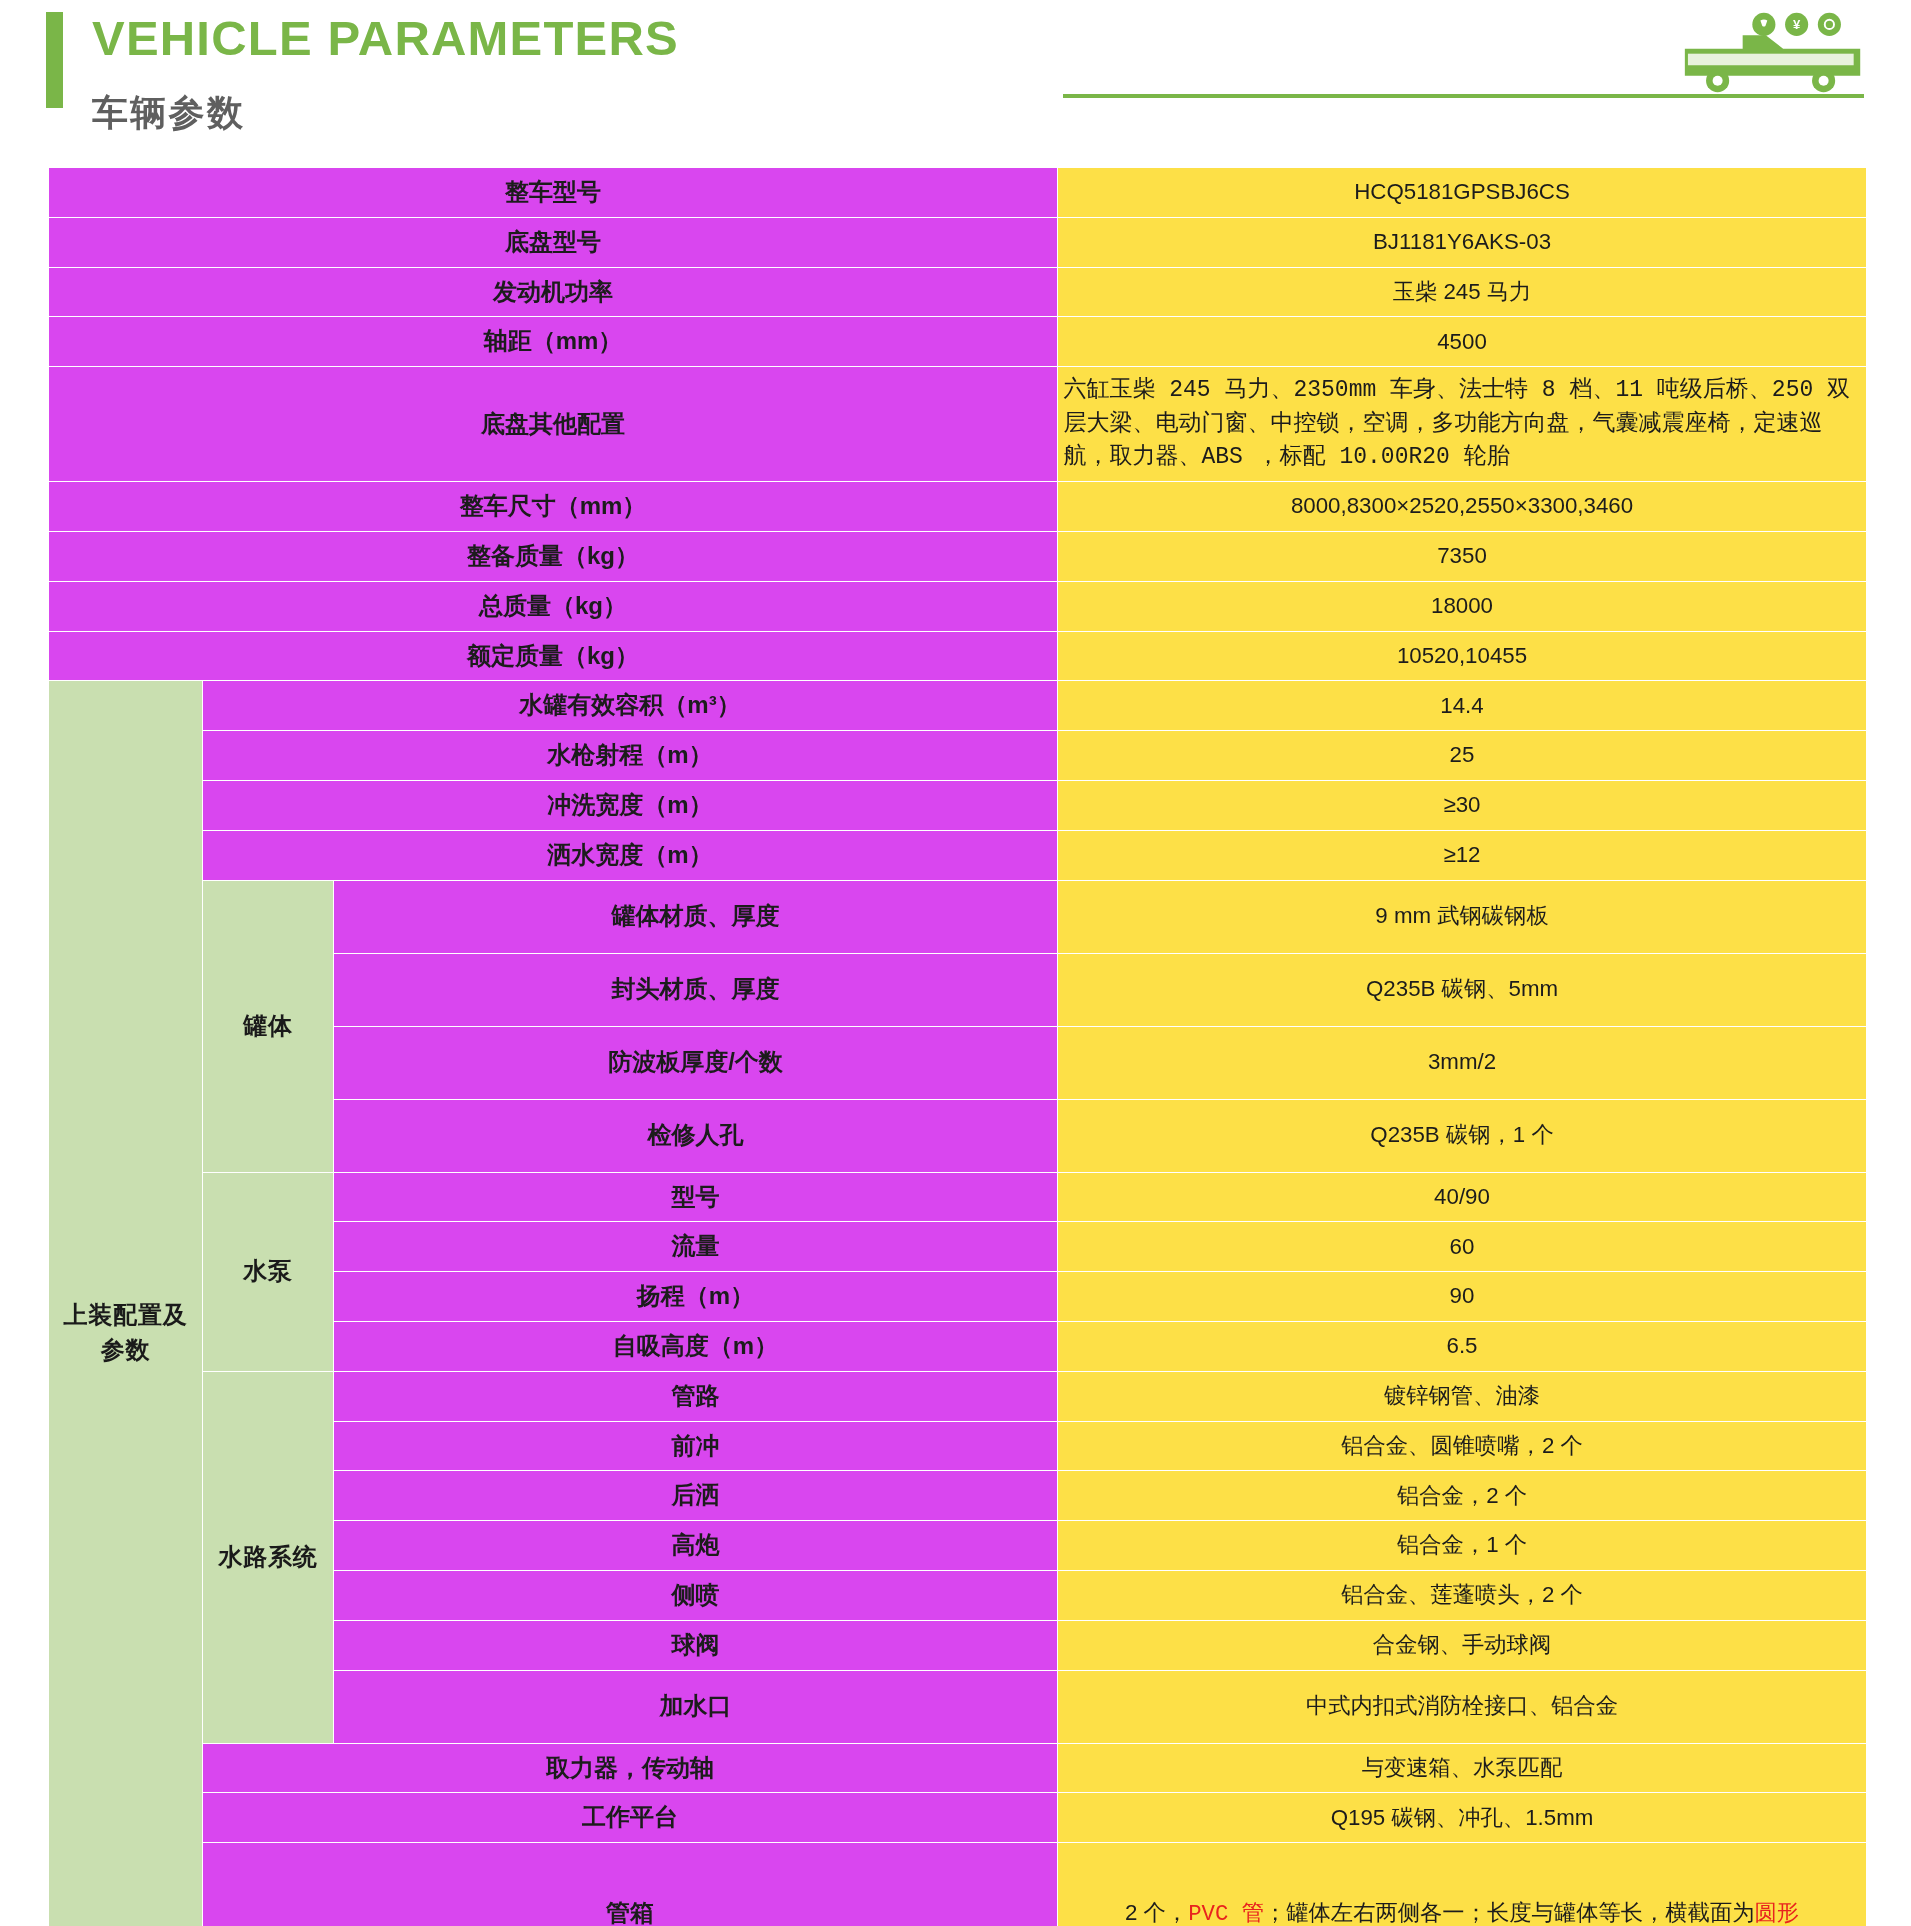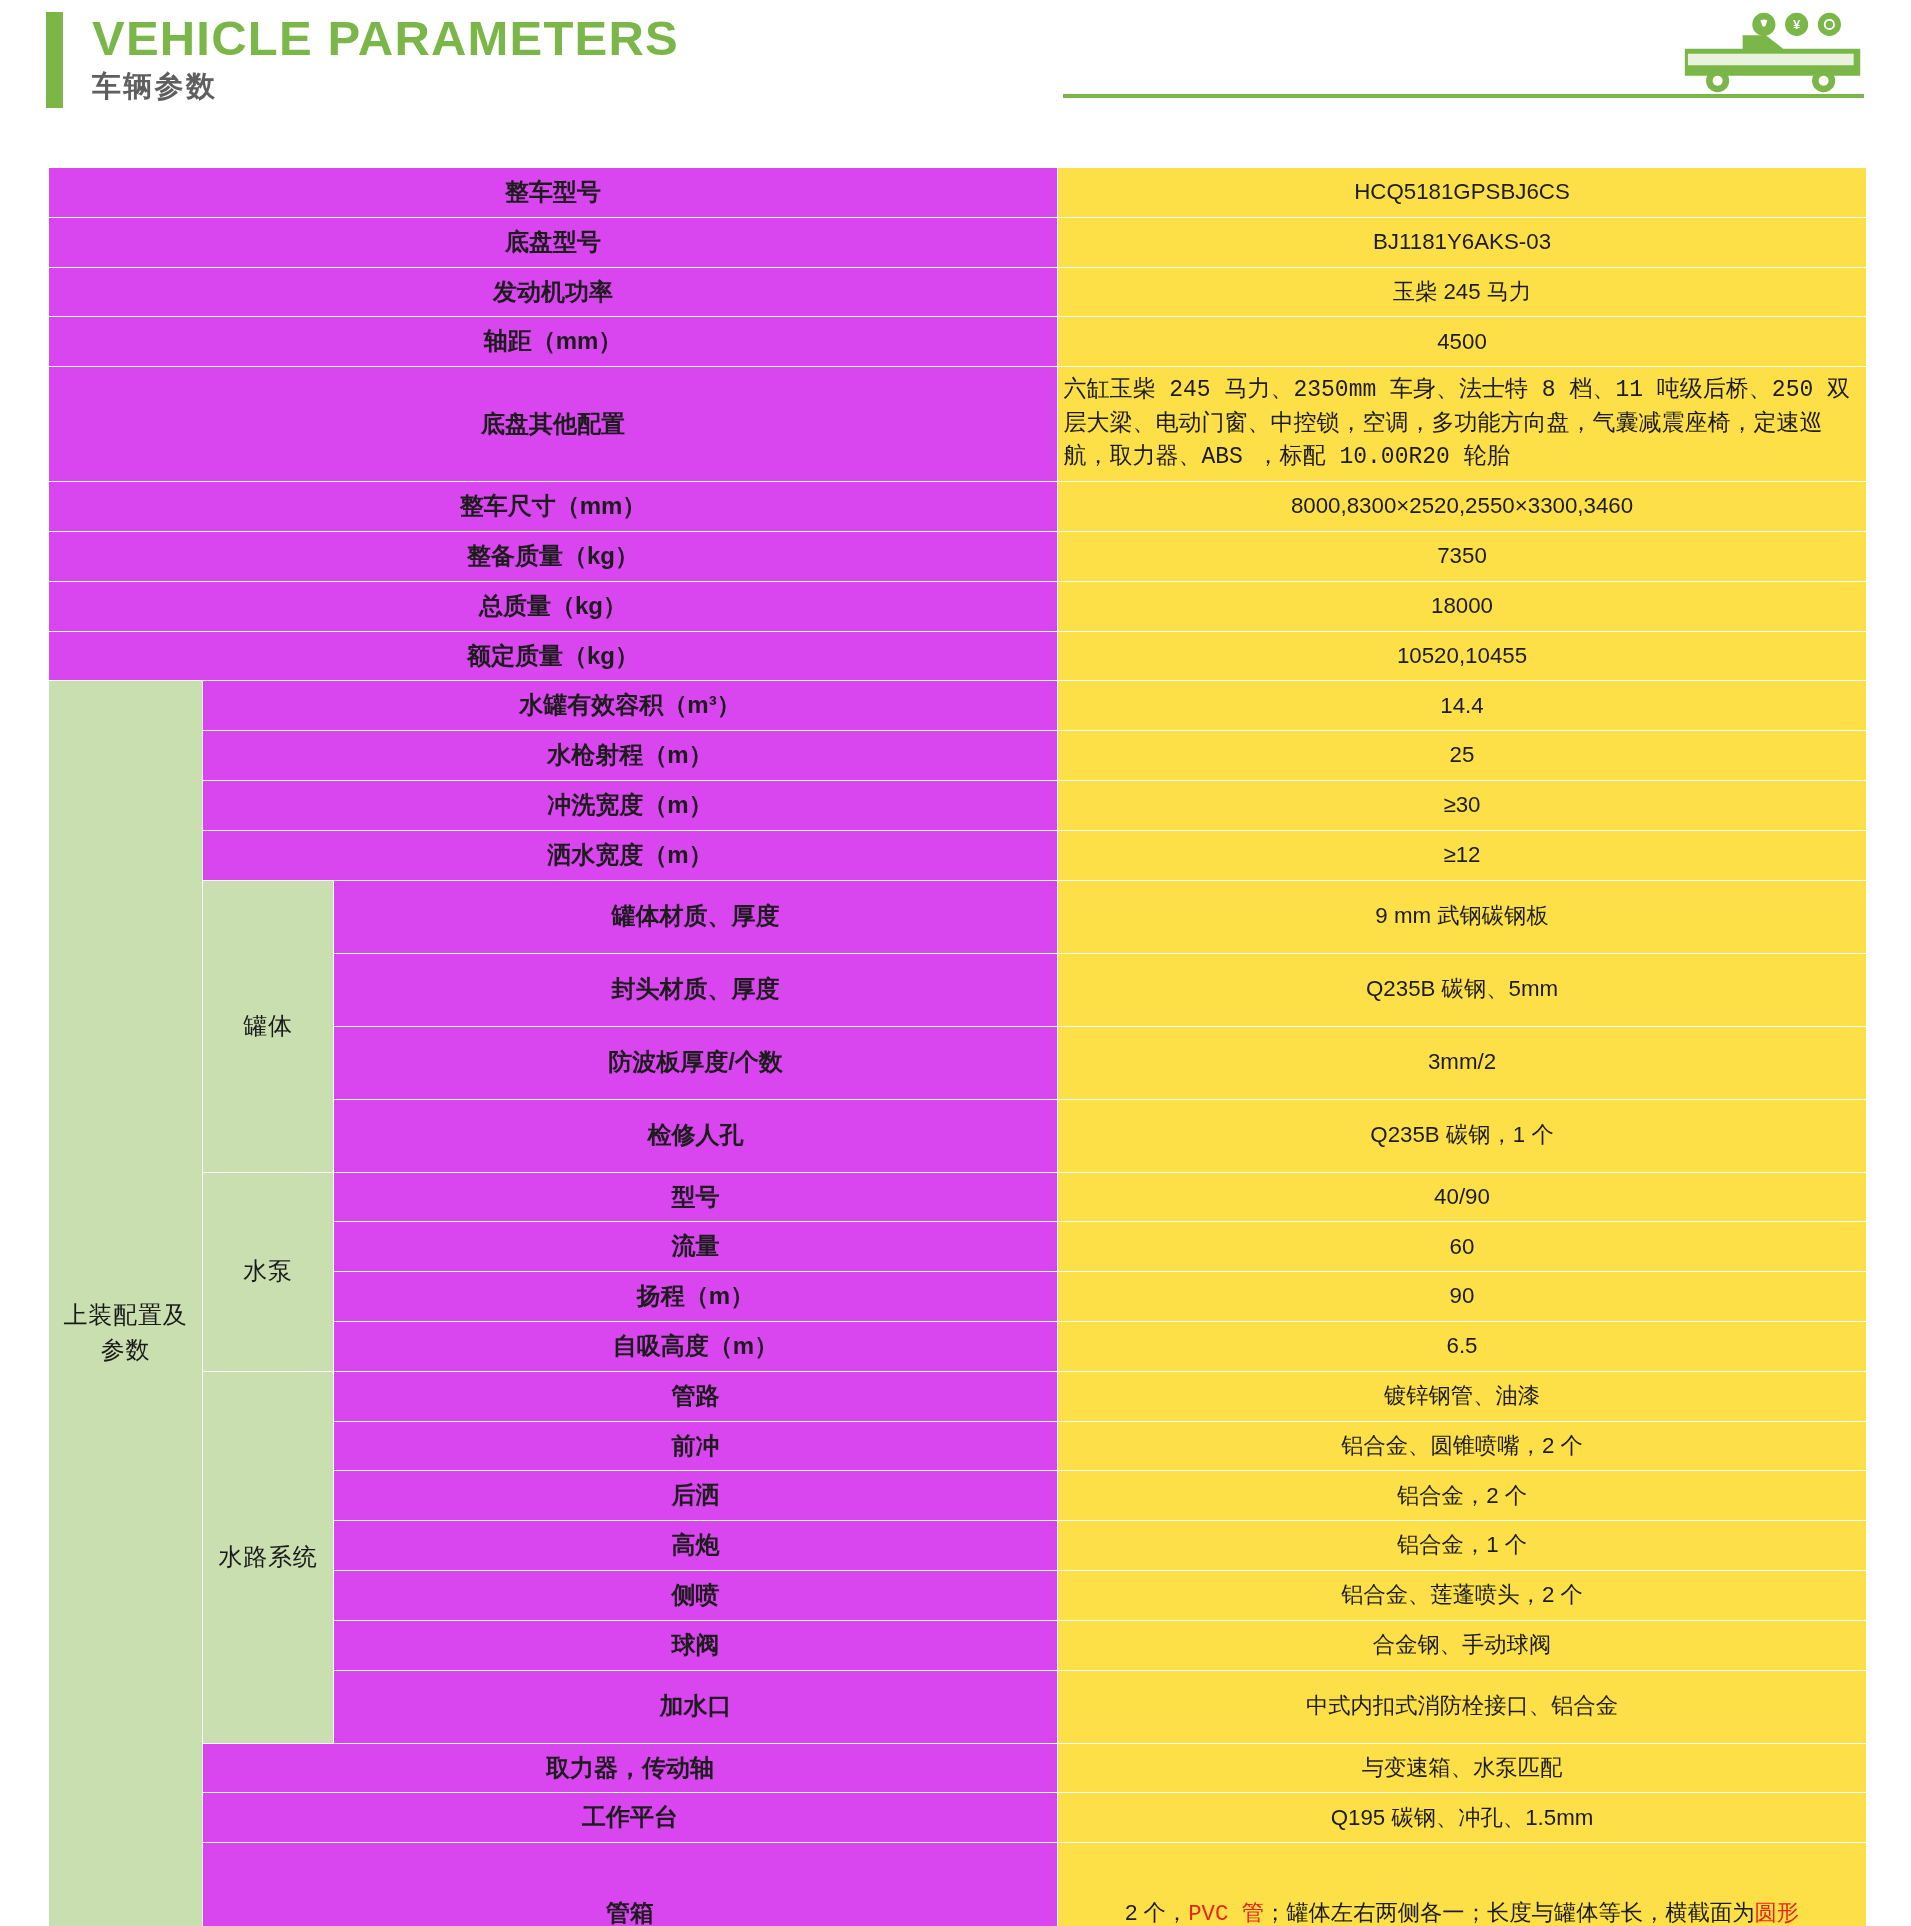--- a/index.html
+++ b/index.html
@@ -41,24 +41,24 @@
   }
   .title-en {
     font-size: 49px;
     font-weight: bold;
     letter-spacing: 1.2px;
     color: #7ab648;
     line-height: 1.15;
     font-family: "Liberation Sans", sans-serif;
   }
   .title-cn {
-    font-size: 29px;
+    font-size: 36px;
     font-weight: bold;
     color: #5f5f5f;
-    margin-top: 1px;
+    margin-top: 23px;
     letter-spacing: 2.3px;
   }
   .header-rule {
     position: absolute;
     left: 1063px;
     top: 94px;
     width: 801px;
     height: 3.9px;
     background: #7ab648;
   }
@@ -104,21 +104,21 @@
     line-height: 1.62;
     font-size: 23px;
     font-family: Liberation Mono, monospace;
   }
   .val-wrap {
     line-height: 1.6;
   }
   .vert {
     background: #c9dfb0;
     text-align: center;
-    font-weight: normal;
+    font-weight: bold;
     font-size: 24px;
     letter-spacing: 0.8px;
     margin-left: 11px;
   }
   .red {
     color: #e8231e;
     font-family: Liberation Mono, monospace;
   }
 </style>
 </head>

